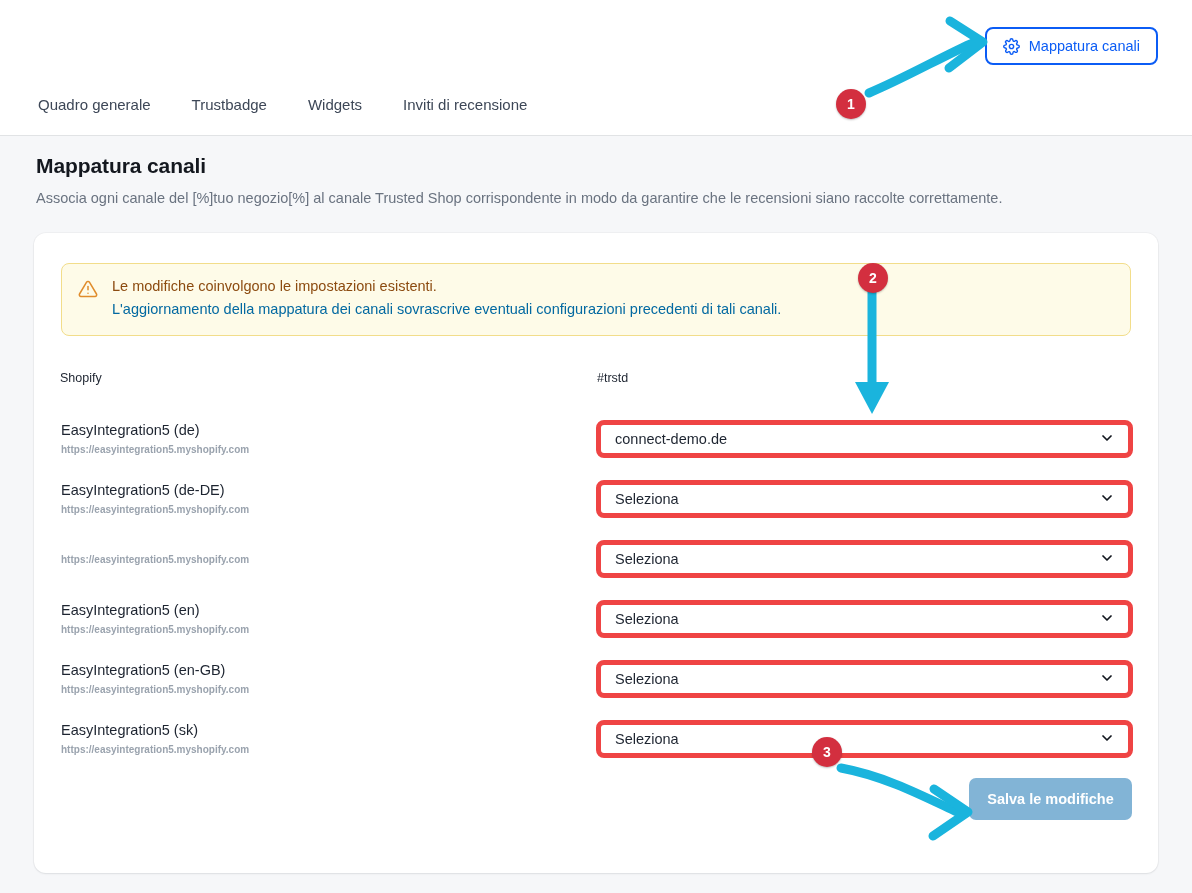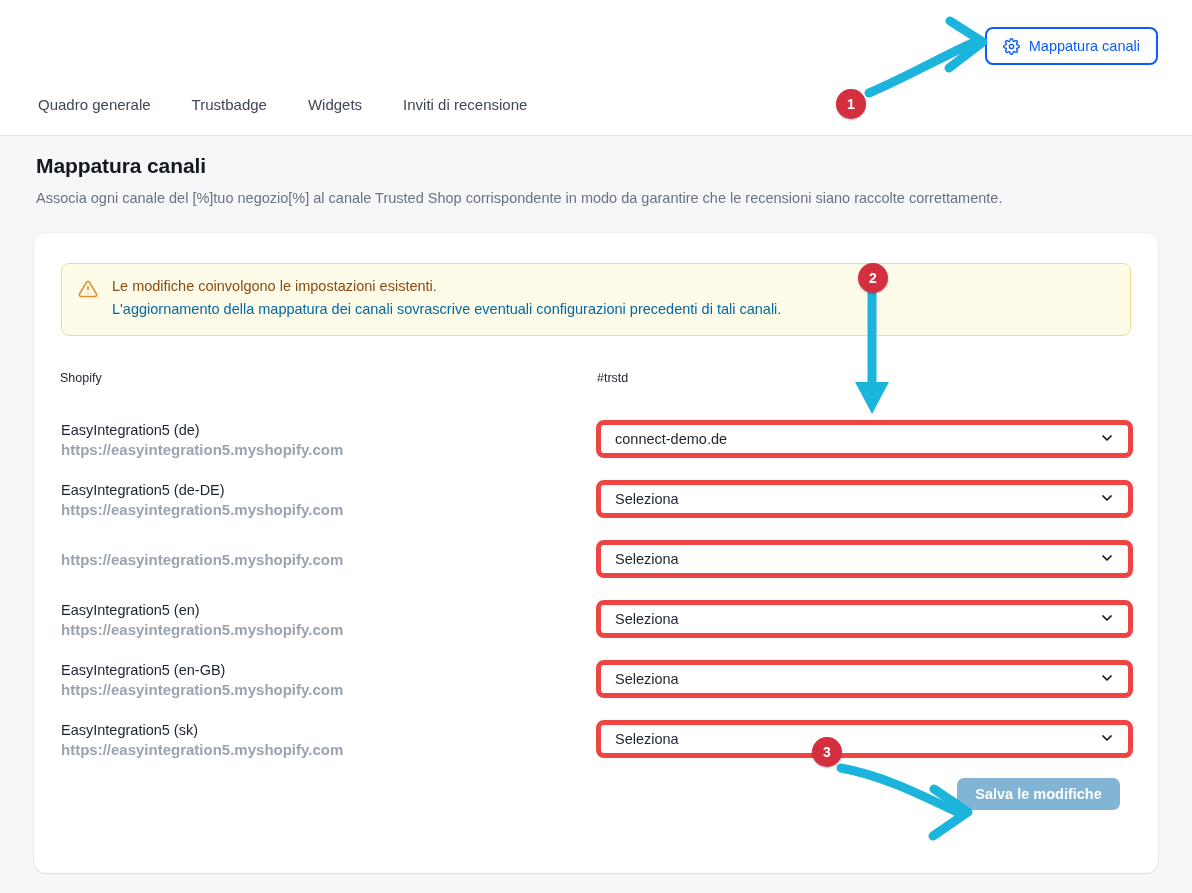--- a/index.html
+++ b/index.html
@@ -95,42 +95,42 @@
   
   .rows { position: absolute; left: 0; top: 176px; width: 100%; }
   .row {
     position: relative; height: 60px;
     display: flex; align-items: center;
   }
   .row-left {
     position: absolute; left: 27px; top: 50%; transform: translateY(-50%);
   }
   .row-name { font-size: 14.5px; color: #1d2430; line-height: 19px; }
-  .row-url  { font-size: 15px; color: #9aa3ae; line-height: 17px; margin-top: 1px; font-weight: bold; }
+  .row-url  { font-size: 10px; color: #9aa3ae; line-height: 17px; margin-top: 1px; font-weight: bold; }
 
   .select-wrap {
     position: absolute; left: 562px; top: 50%; transform: translateY(-50%);
     width: 537px; height: 38px;
   }
   .select {
     width: 100%; height: 100%;
     background: #ffffff;
     border: 5px solid #ef4444;
     border-radius: 8px;
     display: flex; align-items: center; justify-content: space-between;
     padding: 0 13px 0 14px;
     font-size: 14.5px; color: #1d2430;
     cursor: pointer;
   }
   .chev { flex: 0 0 auto; }
 
   
   .save-btn {
-    position: absolute; right: 38px; top: 545px;
-    width: 163px; height: 32px;
+    position: absolute; right: 26px; top: 545px;
+    width: 163px; height: 42px;
     background: #82b4d6;
     border: none; border-radius: 7px;
     color: #ffffff; font-size: 14.5px; font-weight: bold;
     cursor: pointer;
     font-family: "Liberation Sans", sans-serif;
   }
 
   
   .anno-layer {
     position: absolute; left:0; top:0; width:1192px; height:893px;

